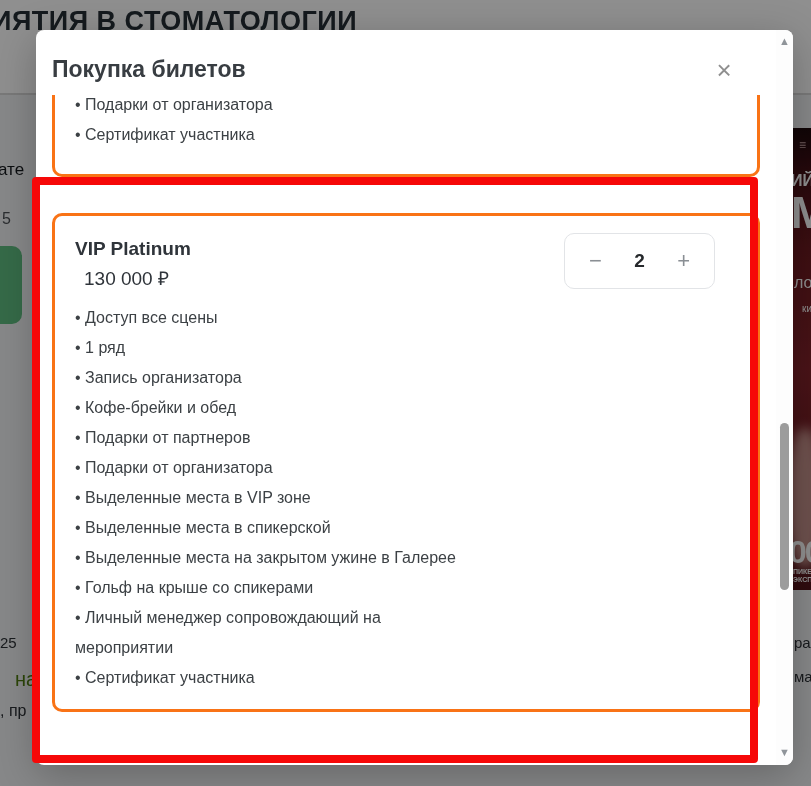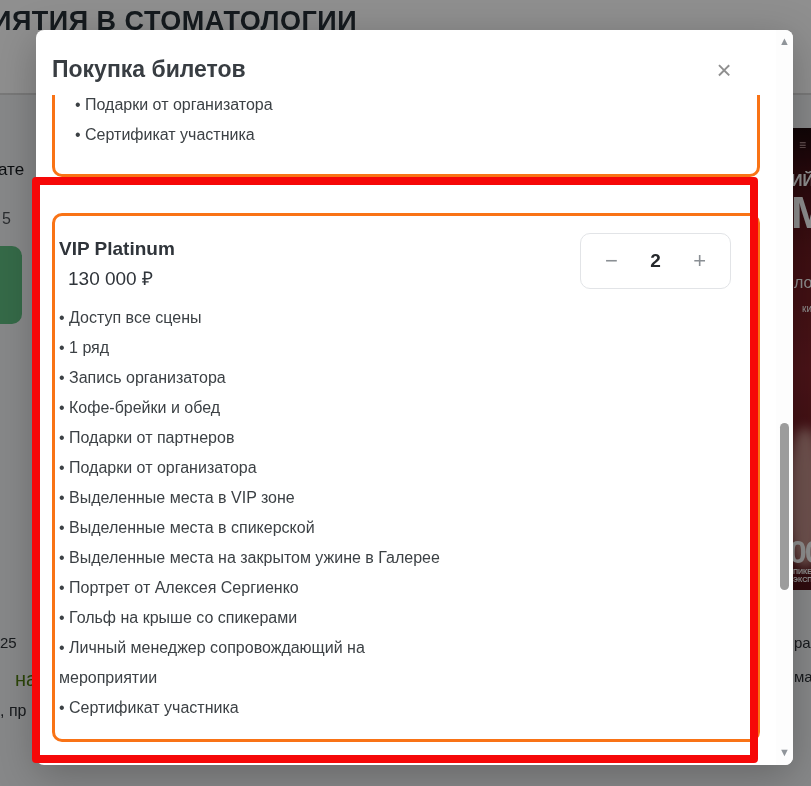--- a/index.html
+++ b/index.html
@@ -63,21 +63,21 @@
 
   .content {
     position:absolute; left:0; right:17px; top:65px; bottom:0;
     padding:0 16px; overflow:hidden;
   }
 
   .ticket-card {
     border:3px solid #f97316; border-radius:10px; background:#fff;
   }
   .card-prev { margin-top:-29px; padding:12px 20px 24px; margin-bottom:36px; }
-  .card-main { padding:18px 4px 16px; }
+  .card-main { padding:18px 20px 16px; }
 
   .card-head { display:flex; justify-content:space-between; align-items:flex-start; }
   .ticket-name  { font-size:19px; font-weight:600; color:#2f343a; line-height:30px; }
   .ticket-price { font-size:19px; font-weight:400; color:#2f343a; line-height:30px;margin-left:9px; }
 
   .stepper {
     width:151px; height:56px; margin-right:22px; margin-top:-1px;
     border:1px solid #e2e4e7; border-radius:10px; background:#fff;
     display:flex; align-items:center; justify-content:space-between; padding:0 24px;
   }
@@ -173,21 +173,20 @@
 
       <div class="feature">Доступ все сцены</div>
           <div class="feature">1 ряд</div>
           <div class="feature">Запись организатора</div>
           <div class="feature">Кофе-брейки и обед</div>
           <div class="feature">Подарки от партнеров</div>
           <div class="feature">Подарки от организатора</div>
           <div class="feature">Выделенные места в VIP зоне</div>
           <div class="feature">Выделенные места в спикерской</div>
           <div class="feature">Выделенные места на закрытом ужине в Галерее</div>
-          <div class="feature">Портрет от Алексея Сергиенко</div>
           <div class="feature">Гольф на крыше со спикерами</div>
           <div class="feature">Личный менеджер сопровождающий на</div>
           <div class="feature no-bullet">мероприятии</div>
           <div class="feature">Сертификат участника</div>
         </div>
     </div>
 
   </div>
 
   <div class="scrollbar">

